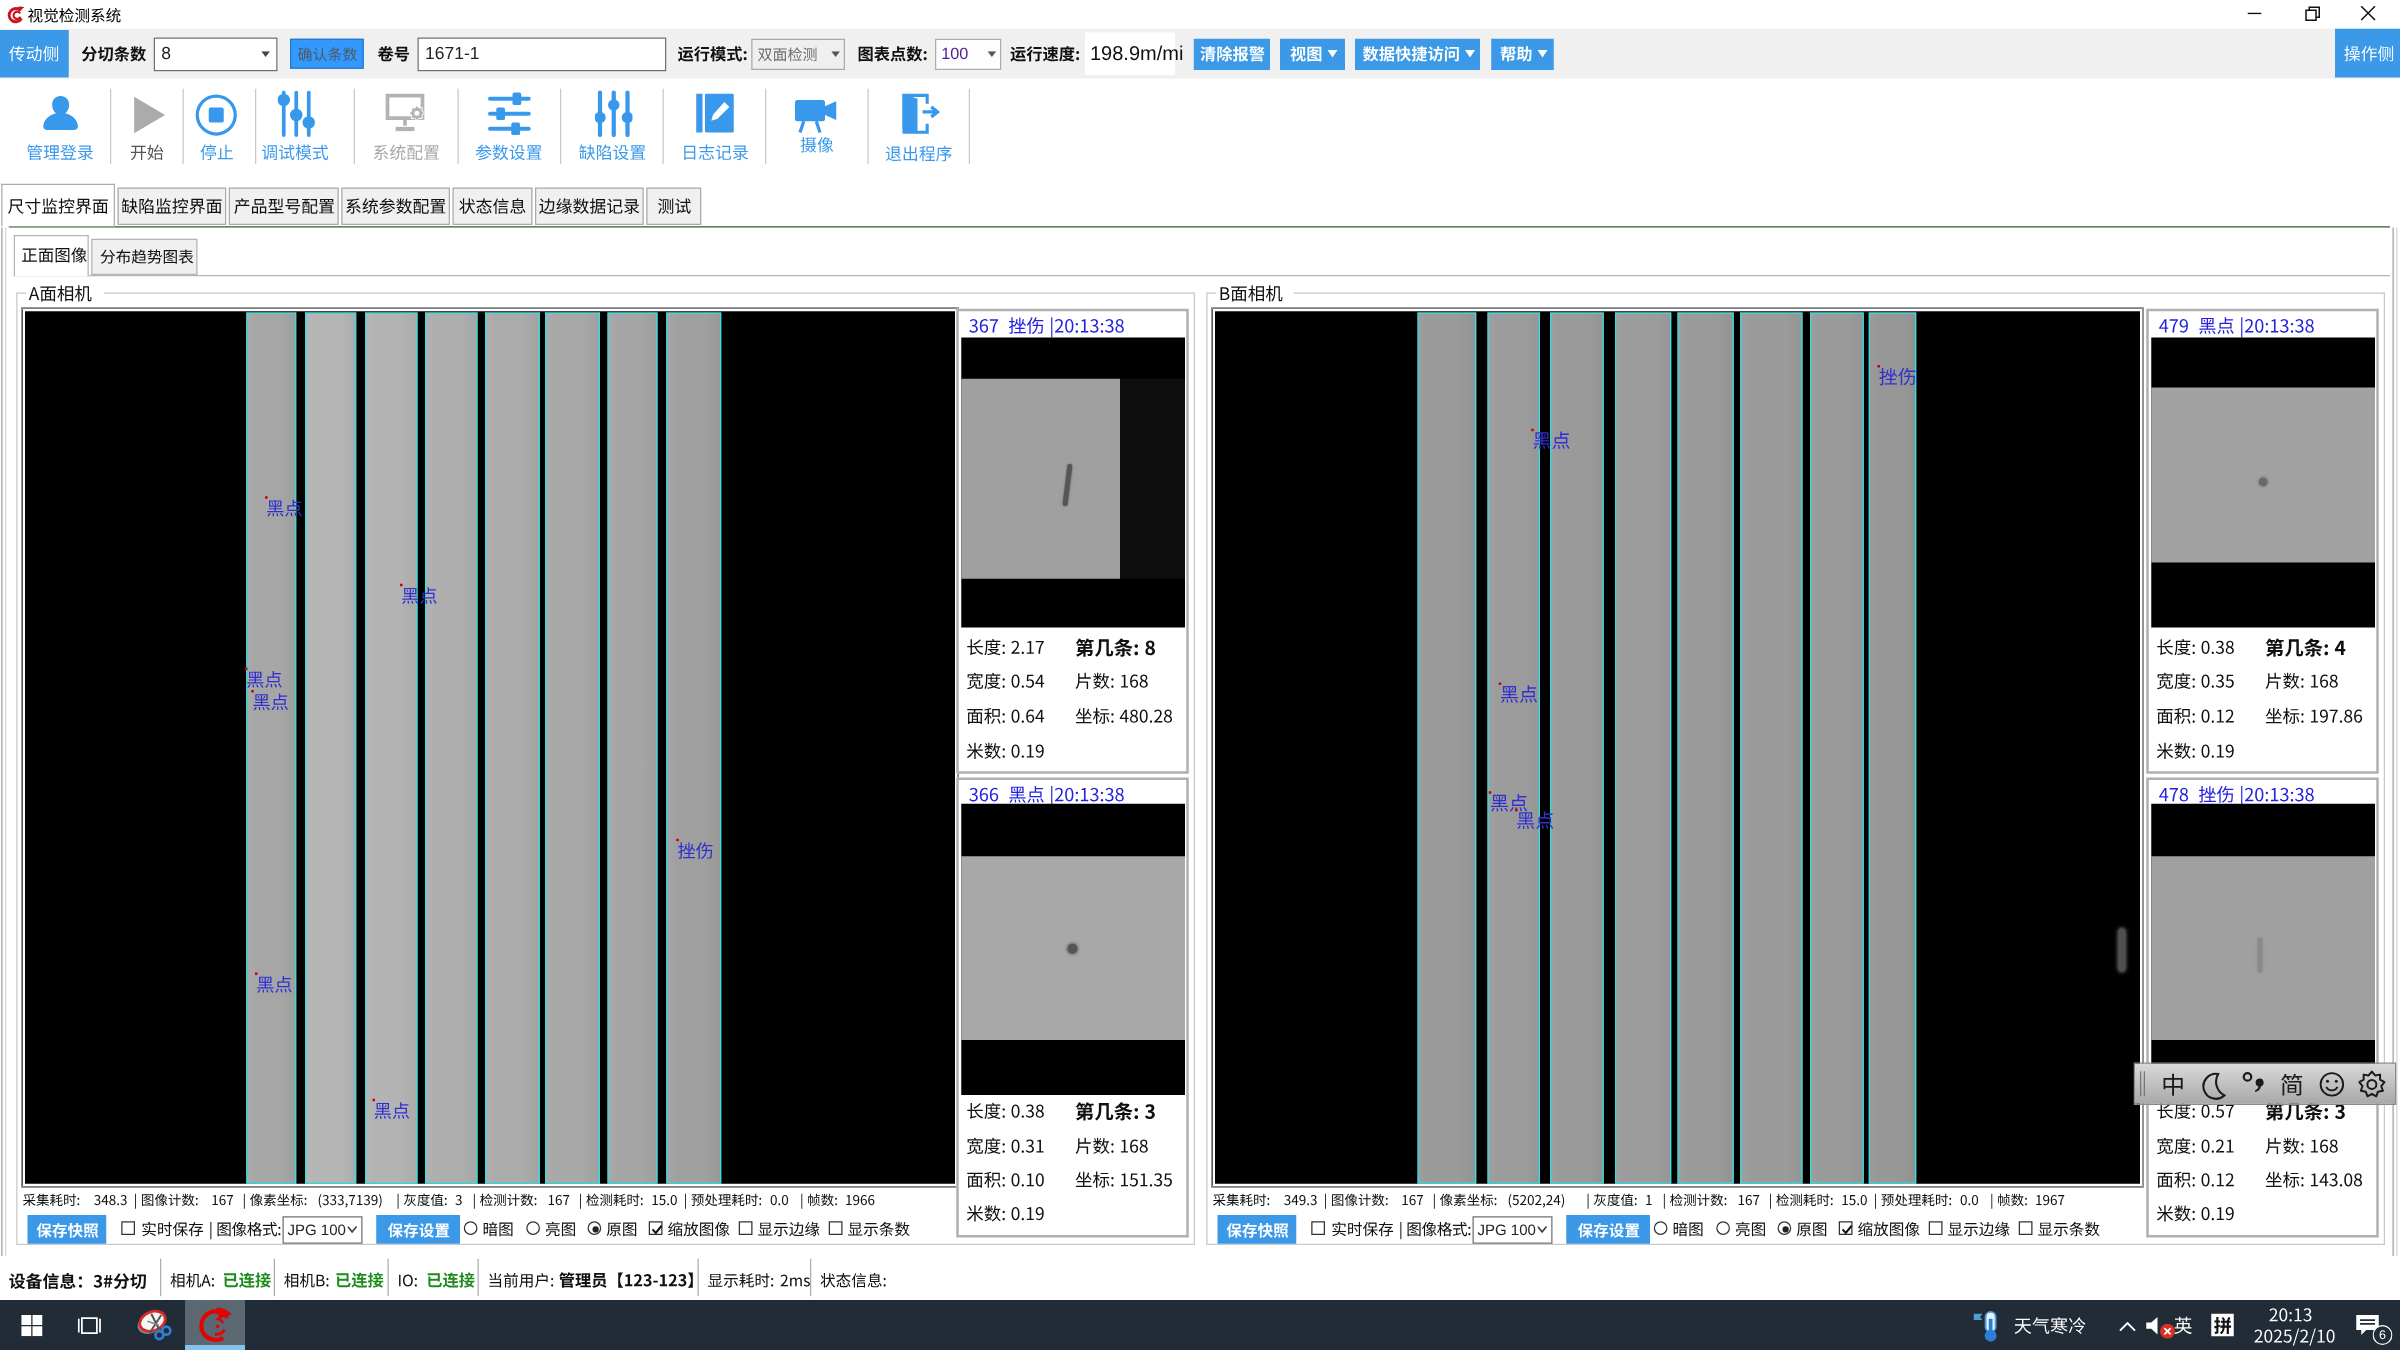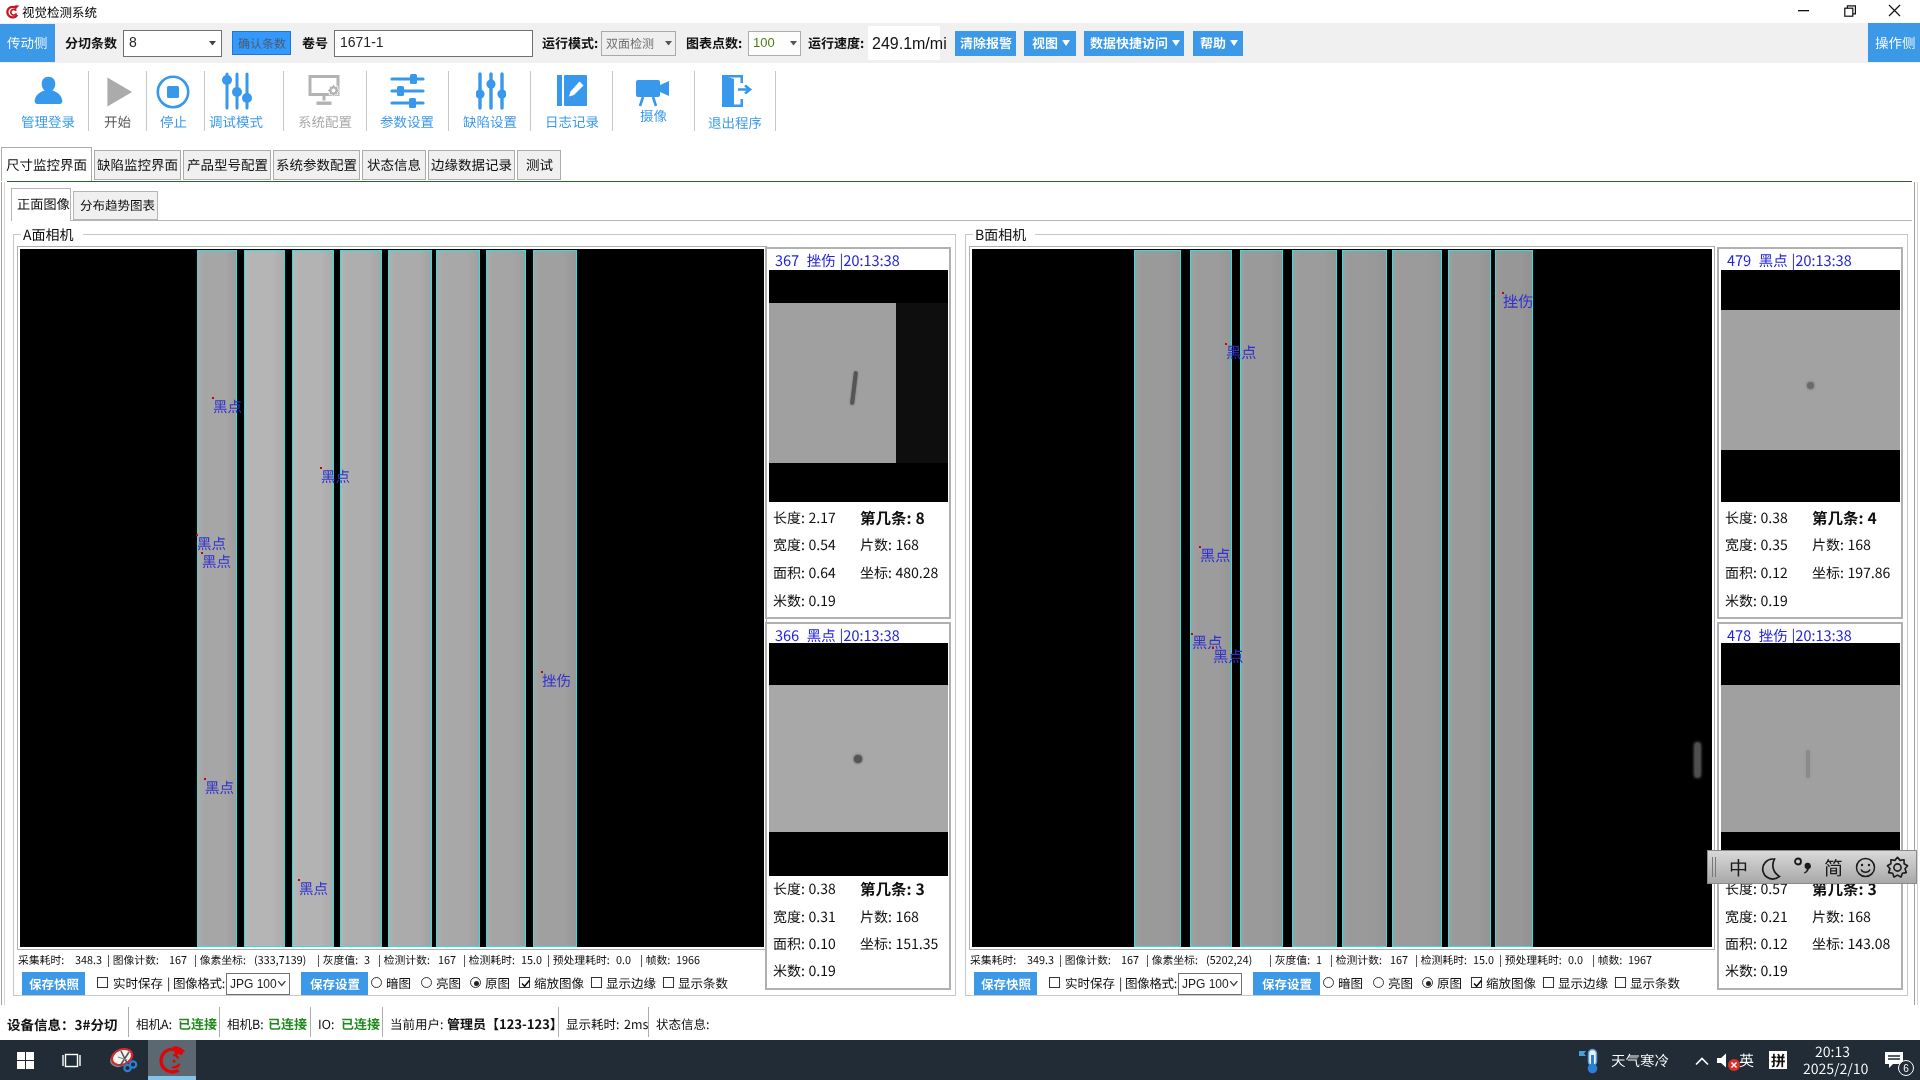--- a/index.html
+++ b/index.html
@@ -301,35 +301,35 @@
 <svg class="t" style="left:686px;top:35px" width="58" height="18">
     <g transform="matrix(0.013,0,0,-0.013,0,13)" fill="#111">
       <use href="#g1a" x="0"></use>
       <use href="#g1b" x="1000"></use>
       <use href="#g1c" x="2000"></use>
       <use href="#gc" x="3000"></use>
       <use href="#g17" x="4000"></use>
     </g>
   </svg>
 <div style="position:absolute;left:748px;top:31px;width:53px;height:25px;background:#fdfdfd;border:1px solid #adadad"></div>
-<div class="lt" style="left:753px;top:35px;font-size:13px;color:#4d7c0f">100</div>
+<div class="lt" style="left:753px;top:35px;font-size:13px;color:#4c1d95">100</div>
 <svg class="t" style="left:790px;top:41px" width="8" height="5">
     <path d="M0 0 h7 l-3.5 4.5 Z" fill="#555"></path>
   </svg>
 <svg class="t" style="left:808px;top:35px" width="58" height="18">
     <g transform="matrix(0.013,0,0,-0.013,0,13)" fill="#111">
       <use href="#g13" x="0"></use>
       <use href="#g14" x="1000"></use>
       <use href="#g1d" x="2000"></use>
       <use href="#g1e" x="3000"></use>
       <use href="#g17" x="4000"></use>
     </g>
   </svg>
 <div style="position:absolute;left:868px;top:26px;width:72px;height:34px;background:#fff"></div>
-<div class="lt" style="left:872px;top:35px;font-size:16px;color:#111">249.1m/mi</div>
+<div class="lt" style="left:872px;top:35px;font-size:16px;color:#111">198.9m/mi</div>
 <div style="position:absolute;left:955px;top:31px;width:61px;height:25px;background:#3b99e8"></div>
 <svg class="t" style="left:959.5px;top:35px" width="53" height="18">
     <g transform="matrix(0.013,0,0,-0.013,0,13)" fill="#fff">
       <use href="#g23" x="0"></use>
       <use href="#g24" x="1000"></use>
       <use href="#g25" x="2000"></use>
       <use href="#g26" x="3000"></use>
     </g>
   </svg>
 <div style="position:absolute;left:1024px;top:31px;width:52px;height:25px;background:#3b99e8"></div>

